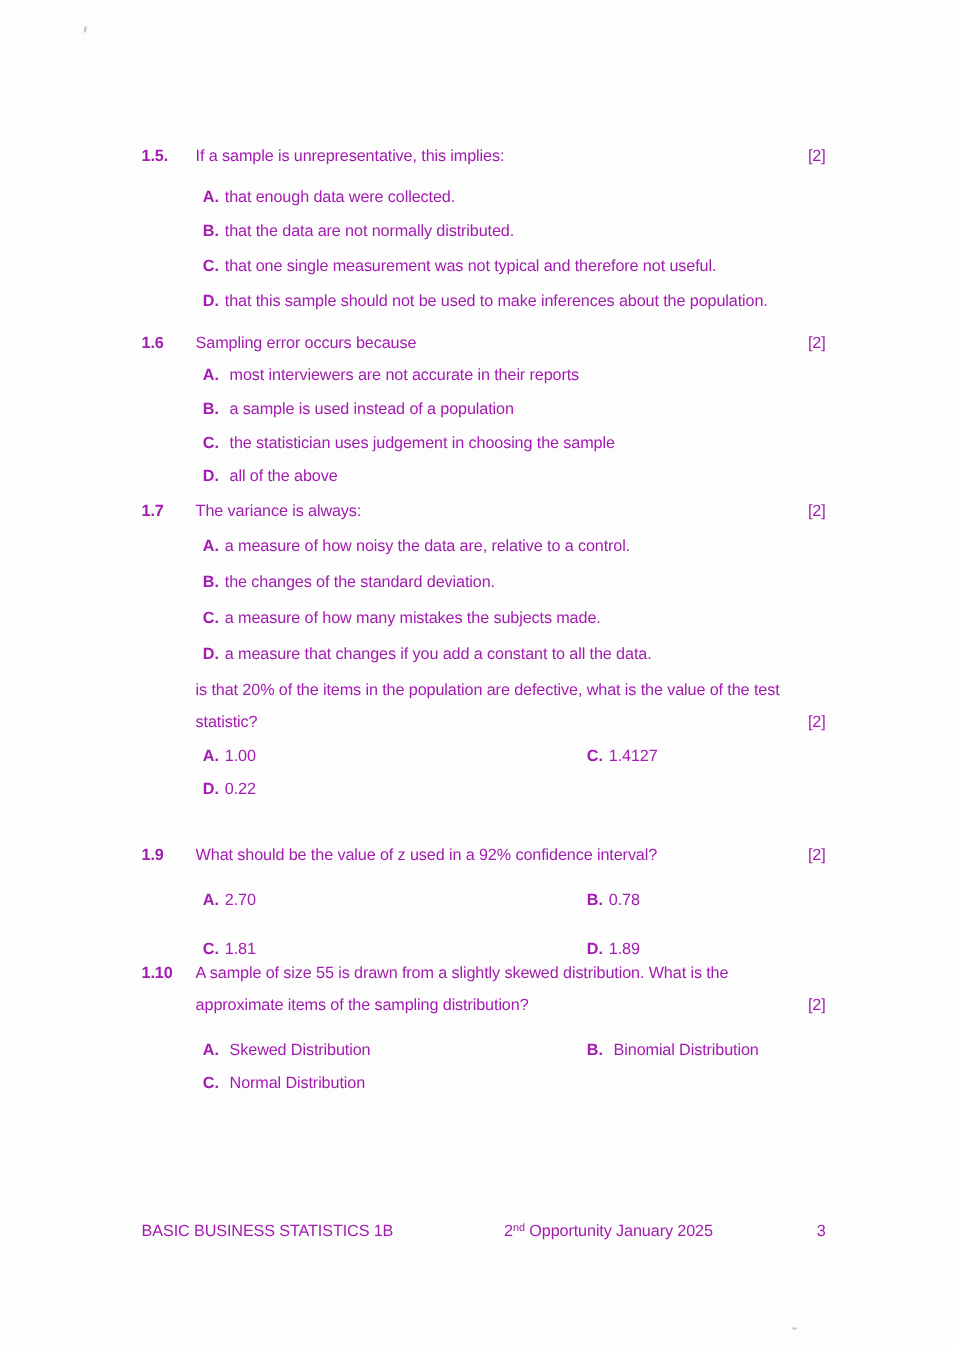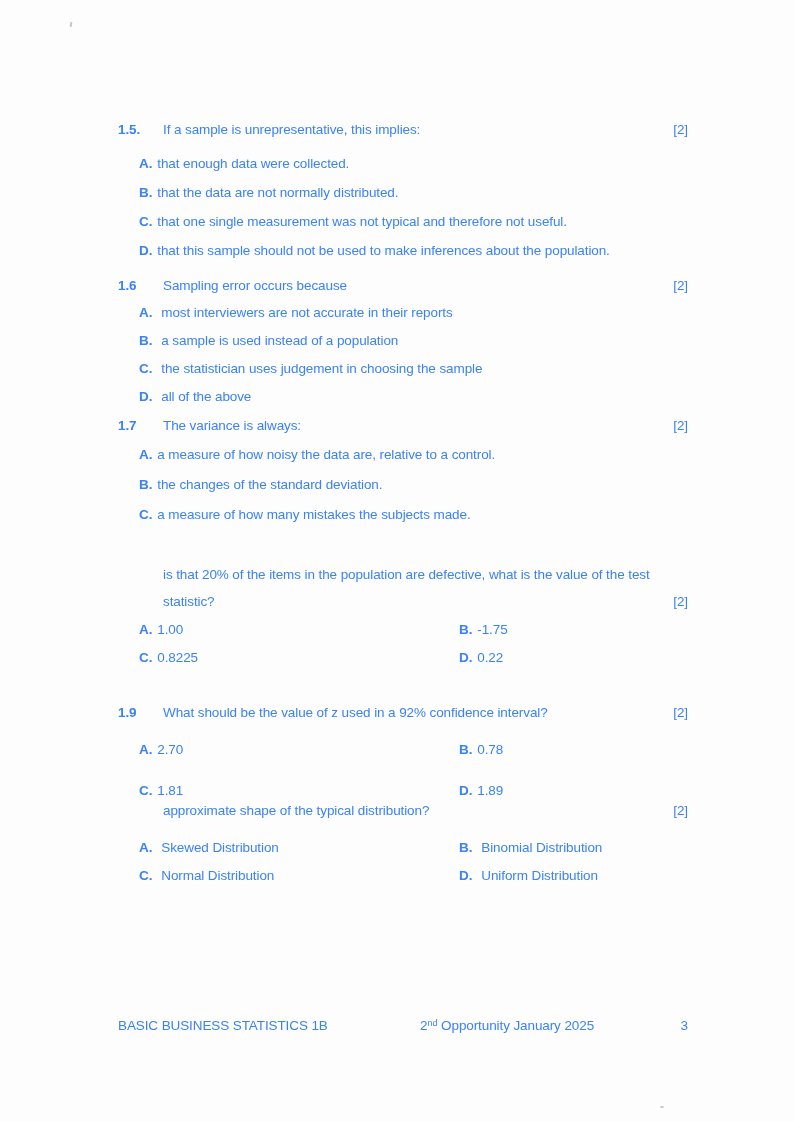--- a/index.html
+++ b/index.html
@@ -6,34 +6,34 @@
   body {
     width: 794px; height: 1122px;
     background: #fdfdfd;
     font-family: "Liberation Sans", sans-serif;
     overflow: hidden;
   }
   .page {
     position: relative;
     width: 794px; height: 1122px;
     background: #fdfdfd;
-    color: #3b82f6;
+    color: #a21caf;
     font-size: 13.5px;
     letter-spacing: -0.1px;
   }
   .question {
     position: absolute;
     left: 118px;
     width: 570px;
   }
   .q-row { display: flex; line-height: 27px; }
   .qnum  { flex: 0 0 45px; width: 45px; font-weight: 700; }
   .qtext { white-space: nowrap; }
   .marks { margin-left: auto; padding-left: 10px; }
-  .opts  { margin-left: 21px; }
+  .opts  { margin-left: 51px; }
   .opts.stacked .opt { display: block; }
   .opts.lh28 .opt { line-height: 28px; }
   .opts.lh29 .opt { line-height: 29px; }
   .opts.lh30 .opt { line-height: 30px; }
   .opts.grid {
     display: grid;
     grid-template-columns: 320px 1fr;
     row-gap: 1px;
   }
   .opts.grid .opt { line-height: 27px; }
@@ -98,66 +98,69 @@
   <section class="question q7" style="top:412px">
     <div class="q-row">
       <span class="qnum">1.7</span>
       <span class="qtext">The variance is always:</span>
       <span class="marks">[2]</span>
     </div>
     <div class="opts stacked lh30" style="margin-top:1px">
       <div class="opt"><span class="letter">A.</span><span>a measure of how noisy the data are, relative to a control.</span></div>
       <div class="opt"><span class="letter">B.</span><span>the changes of the standard deviation.</span></div>
       <div class="opt"><span class="letter">C.</span><span>a measure of how many mistakes the subjects made.</span></div>
+      <div class="opt"><span class="letter">D.</span><span>a measure that changes if you add a constant to all the data.</span></div>
     </div>
   </section>
 
   <section class="question q8" style="top:561px">
     <div class="q-row">
       <span class="qnum"></span>
       <span class="qtext">is that 20% of the items in the population are defective, what is the value of the test</span>
     </div>
     <div class="q-row">
       <span class="qnum"></span>
       <span class="qtext">statistic?</span>
       <span class="marks">[2]</span>
     </div>
     <div class="opts grid" style="margin-top:1px">
       <div class="opt"><span class="letter">A.</span><span>1.00</span></div>
-      <div class="opt"><span class="letter">B.</span><span>-1.75</span></div>
-      <div class="opt"><span class="letter">C.</span><span>0.8225</span></div>
+      <div class="opt"><span class="letter">C.</span><span>1.4127</span></div>
       <div class="opt"><span class="letter">D.</span><span>0.22</span></div>
     </div>
   </section>
 
   <section class="question q9" style="top:699px">
     <div class="q-row">
       <span class="qnum">1.9</span>
       <span class="qtext">What should be the value of z used in a 92% confidence interval?</span>
       <span class="marks">[2]</span>
     </div>
     <div class="opts grid" style="margin-top:10px; row-gap:14px">
       <div class="opt"><span class="letter">A.</span><span>2.70</span></div>
       <div class="opt"><span class="letter">B.</span><span>0.78</span></div>
       <div class="opt"><span class="letter">C.</span><span>1.81</span></div>
       <div class="opt"><span class="letter">D.</span><span>1.89</span></div>
     </div>
   </section>
 
   <section class="question q10" style="top:797px">
     <div class="q-row">
+      <span class="qnum">1.10</span>
+      <span class="qtext">A sample of size 55 is drawn from a slightly skewed distribution. What is the</span>
+    </div>
+    <div class="q-row">
       <span class="qnum"></span>
-      <span class="qtext">approximate shape of the typical distribution?</span>
+      <span class="qtext">approximate items of the sampling distribution?</span>
       <span class="marks">[2]</span>
     </div>
     <div class="opts grid" style="margin-top:10px">
       <div class="opt"><span class="letter">A.</span><span>Skewed Distribution</span></div>
       <div class="opt"><span class="letter">B.</span><span>Binomial Distribution</span></div>
       <div class="opt"><span class="letter">C.</span><span>Normal Distribution</span></div>
-      <div class="opt"><span class="letter">D.</span><span>Uniform Distribution</span></div>
     </div>
   </section>
 
   <footer class="footer">
     <span class="footer-left">BASIC BUSINESS STATISTICS 1B</span>
     <span class="footer-center"><span>2</span><span class="sup">nd</span><span> Opportunity January 2025</span></span>
     <span class="footer-page">3</span>
   </footer>
 
 </div>

